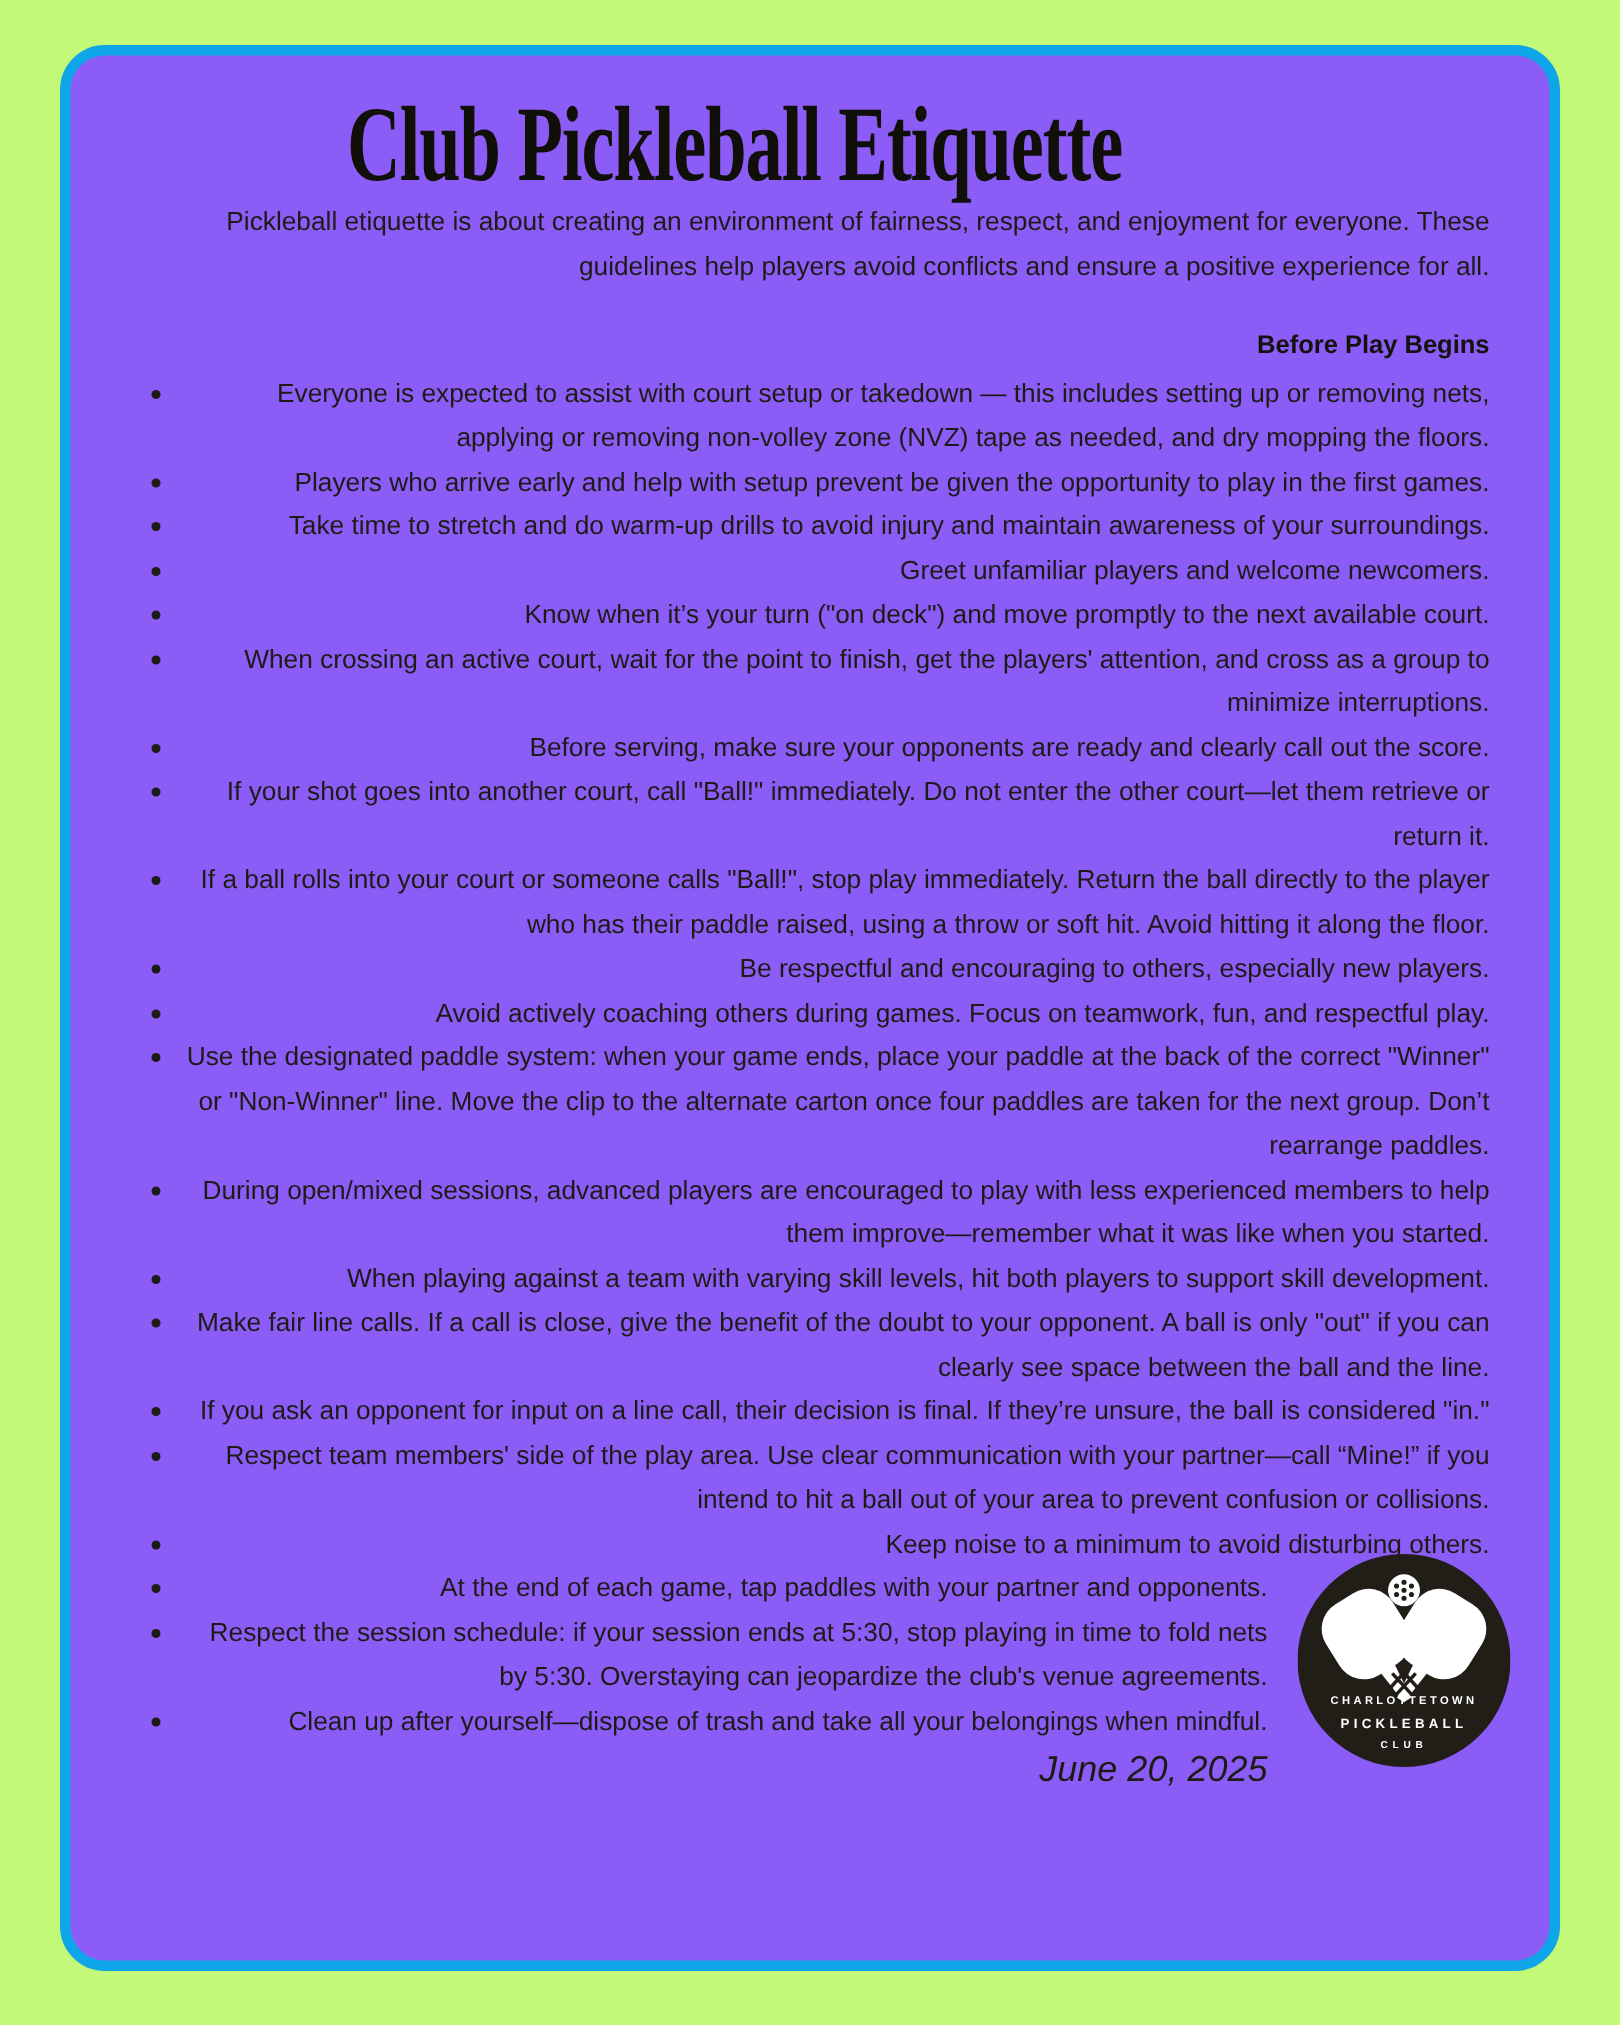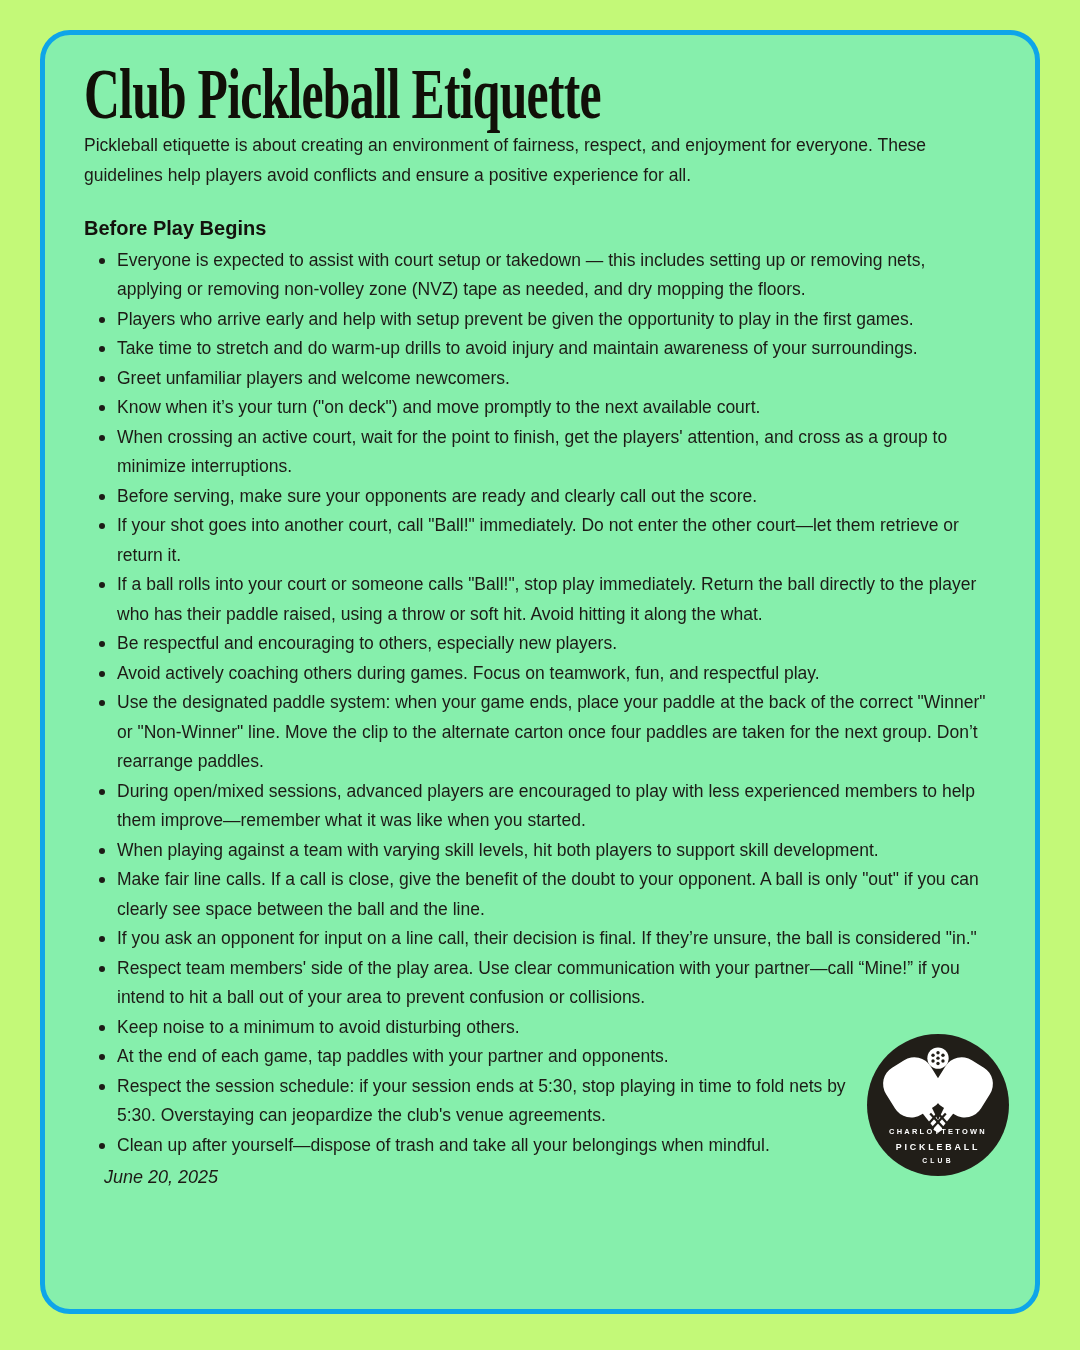--- a/index.html
+++ b/index.html
@@ -10,25 +10,26 @@
   }
   .page {
     width: 1080px;
     height: 1350px;
     background: #c3f978;
     padding: 30px 40px 36px 40px;
   }
   .card {
     width: 100%;
     height: 100%;
-    background: #86efac;
-    border: 5px solid #0ea5e9;
+    background: #8b5cf6;
+    border: 7px solid #0ea5e9;
     border-radius: 30px;
     padding: 18px 40px 20px 39px;
     overflow: hidden;
+    text-align: right;
   }
   .doc-title {
     font-family: "Liberation Serif", serif;
     font-weight: 700;
     font-size: 68px;
     line-height: 1.1;
     letter-spacing: -1px;
     color: #111008;
     transform: scale(0.73, 1.05);
     transform-origin: left top;
@@ -36,21 +37,21 @@
     margin-top: 2px;
   }
   .intro {
     font-size: 17.5px;
     line-height: 30px;
     max-width: 925px;
   }
   .section-heading {
     margin-top: 26px;
     margin-bottom: 6px;
-    font-size: 20px;
+    font-size: 17px;
     font-weight: 700;
     line-height: 24px;
     color: #14120d;
   }
   ul.bullets {
     list-style: none;
     max-width: 940px;
   }
   ul.bullets li {
     position: relative;
@@ -62,21 +63,21 @@
     content: "";
     position: absolute;
     left: 15px;
     top: 12px;
     width: 6px;
     height: 6px;
     border-radius: 50%;
     background: #1d1b16;
   }
   .date-line {
-    font-size: 18px;
+    font-size: 24px;
     line-height: 29px;
     font-style: italic;
     margin-top: 3px;
     margin-left: 20px;
   }
   .logo-float {
     float: right;
     width: 142px;
     height: 142px;
     margin: -8px -14px 4px 20px;
@@ -99,21 +100,21 @@
       <li><span>Players who arrive early and help with setup prevent be given the opportunity to play in the first games.</span></li>
       <li><span>Take time to stretch and do warm-up drills to avoid injury and maintain awareness of your surroundings.</span></li>
       <li><span>Greet unfamiliar players and welcome newcomers.</span></li>
       <li><span>Know when it’s your turn ("on deck") and move promptly to the next available court.</span></li>
       <li><span>When crossing an active court, wait for the point to finish, get the players' attention, and cross as a group to minimize interruptions.</span></li>
     </ul>
 
     <ul class="bullets">
       <li><span>Before serving, make sure your opponents are ready and clearly call out the score.</span></li>
       <li><span>If your shot goes into another court, call "Ball!" immediately. Do not enter the other court—let them retrieve or return it.</span></li>
-      <li><span>If a ball rolls into your court or someone calls "Ball!", stop play immediately. Return the ball directly to the player who has their paddle raised, using a throw or soft hit. Avoid hitting it along the what.</span></li>
+      <li><span>If a ball rolls into your court or someone calls "Ball!", stop play immediately. Return the ball directly to the player who has their paddle raised, using a throw or soft hit. Avoid hitting it along the floor.</span></li>
       <li><span>Be respectful and encouraging to others, especially new players.</span></li>
       <li><span>Avoid actively coaching others during games. Focus on teamwork, fun, and respectful play.</span></li>
       <li><span>Use the designated paddle system: when your game ends, place your paddle at the back of the correct "Winner" or "Non-Winner" line. Move the clip to the alternate carton once four paddles are taken for the next group. Don’t rearrange paddles.</span></li>
       <li><span>During open/mixed sessions, advanced players are encouraged to play with less experienced members to help them improve—remember what it was like when you started.</span></li>
       <li><span>When playing against a team with varying skill levels, hit both players to support skill development.</span></li>
       <li><span>Make fair line calls. If a call is close, give the benefit of the doubt to your opponent. A ball is only "out" if you can clearly see space between the ball and the line.</span></li>
       <li><span>If you ask an opponent for input on a line call, their decision is final. If they’re unsure, the ball is considered "in."</span></li>
       <li><span>Respect team members' side of the play area. Use clear communication with your partner—call “Mine!” if you intend to hit a ball out of your area to prevent confusion or collisions.</span></li>
       <li><span>Keep noise to a minimum to avoid disturbing others.</span></li>
       <li>

